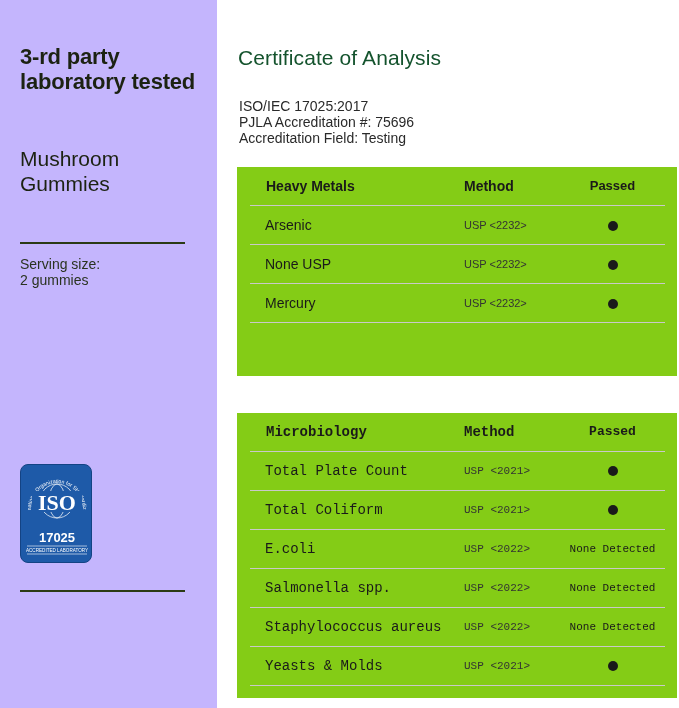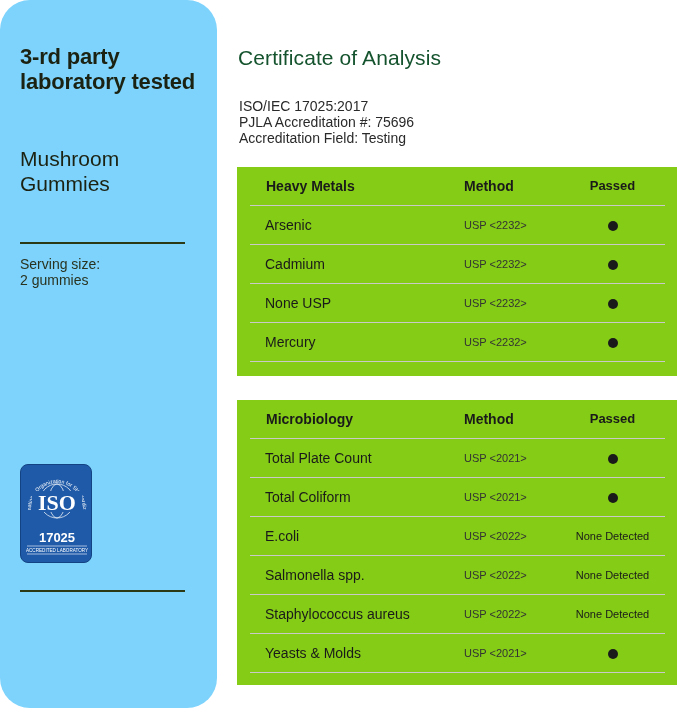--- a/index.html
+++ b/index.html
@@ -1,22 +1,21 @@
 <!DOCTYPE html>
 <html><head>
 <meta charset="utf-8">
 <style>
   * { box-sizing: border-box; margin: 0; padding: 0; }
   html, body { width: 679px; height: 708px; overflow: hidden; background: #ffffff; }
   body { position: relative; font-family: "Liberation Sans", sans-serif; color: #1a1a1a; }
 
   .sidebar {
     position: absolute; left: 0; top: 0; width: 217px; height: 708px;
-    background: #7dd3fc;
-    border-radius: 30px;
+    background: #c4b5fd;
   }
   .sb-headline {
     position: absolute; left: 20px; top: 44px; width: 180px;
     font-size: 22px; font-weight: bold; line-height: 25px; color: #1c2212;
     letter-spacing: -0.2px;
   }
   .sb-product {
     position: absolute; left: 20px; top: 146px; width: 180px;
     font-size: 21px; line-height: 25px; color: #1c2212;
   }
@@ -45,21 +44,21 @@
   .accred {
     position: absolute; left: 239px; top: 98px;
     font-size: 14px; line-height: 16px; color: #2a2a2a;
   }
   .accred div { white-space: nowrap; }
 
   .panel {
     position: absolute; left: 237px; width: 440px; background: #84cc16;
   }
   .panel.p1 { top: 167px; height: 209px; }
-  .panel.p2 { top: 400px; height: 285px; }
+  .panel.p2 { top: 413px; height: 285px; font-family: Liberation Mono, monospace; }
 
   table { border-collapse: collapse; position: absolute; left: 13px; top: 0; width: 415px; }
   th, td { text-align: left; padding: 0; }
   th { height: 38px; font-size: 14px; font-weight: bold; color: #1a1a1a; vertical-align: middle; }
   td { height: 39px; vertical-align: middle; }
   tr.data-row td { border-top: 1.5px solid #c9c9c9; }
   tr.last-row td { border-bottom: 1.5px solid #c9c9c9; }
   .c-name { width: 200px; padding-left: 15px; font-size: 14px; color: #1a1a1a; }
   th.c-name { padding-left: 16px; }
   .c-method { width: 110px; padding-left: 14px; font-size: 11px; color: #333333; }
@@ -126,25 +125,20 @@
         <th class="c-passed">Passed</th>
       </tr>
     </thead>
     <tbody>
       <tr class="data-row">
         <td class="c-name">Arsenic</td>
         <td class="c-method">USP &lt;2232&gt;</td>
         <td class="c-passed"><span class="dot"></span></td>
       </tr>
       <tr class="data-row">
-        <td class="c-name">Cadmium</td>
-        <td class="c-method">USP &lt;2232&gt;</td>
-        <td class="c-passed"><span class="dot"></span></td>
-      </tr>
-      <tr class="data-row">
         <td class="c-name">None USP</td>
         <td class="c-method">USP &lt;2232&gt;</td>
         <td class="c-passed"><span class="dot"></span></td>
       </tr>
       <tr class="data-row last-row">
         <td class="c-name">Mercury</td>
         <td class="c-method">USP &lt;2232&gt;</td>
         <td class="c-passed"><span class="dot"></span></td>
       </tr>
     </tbody>

